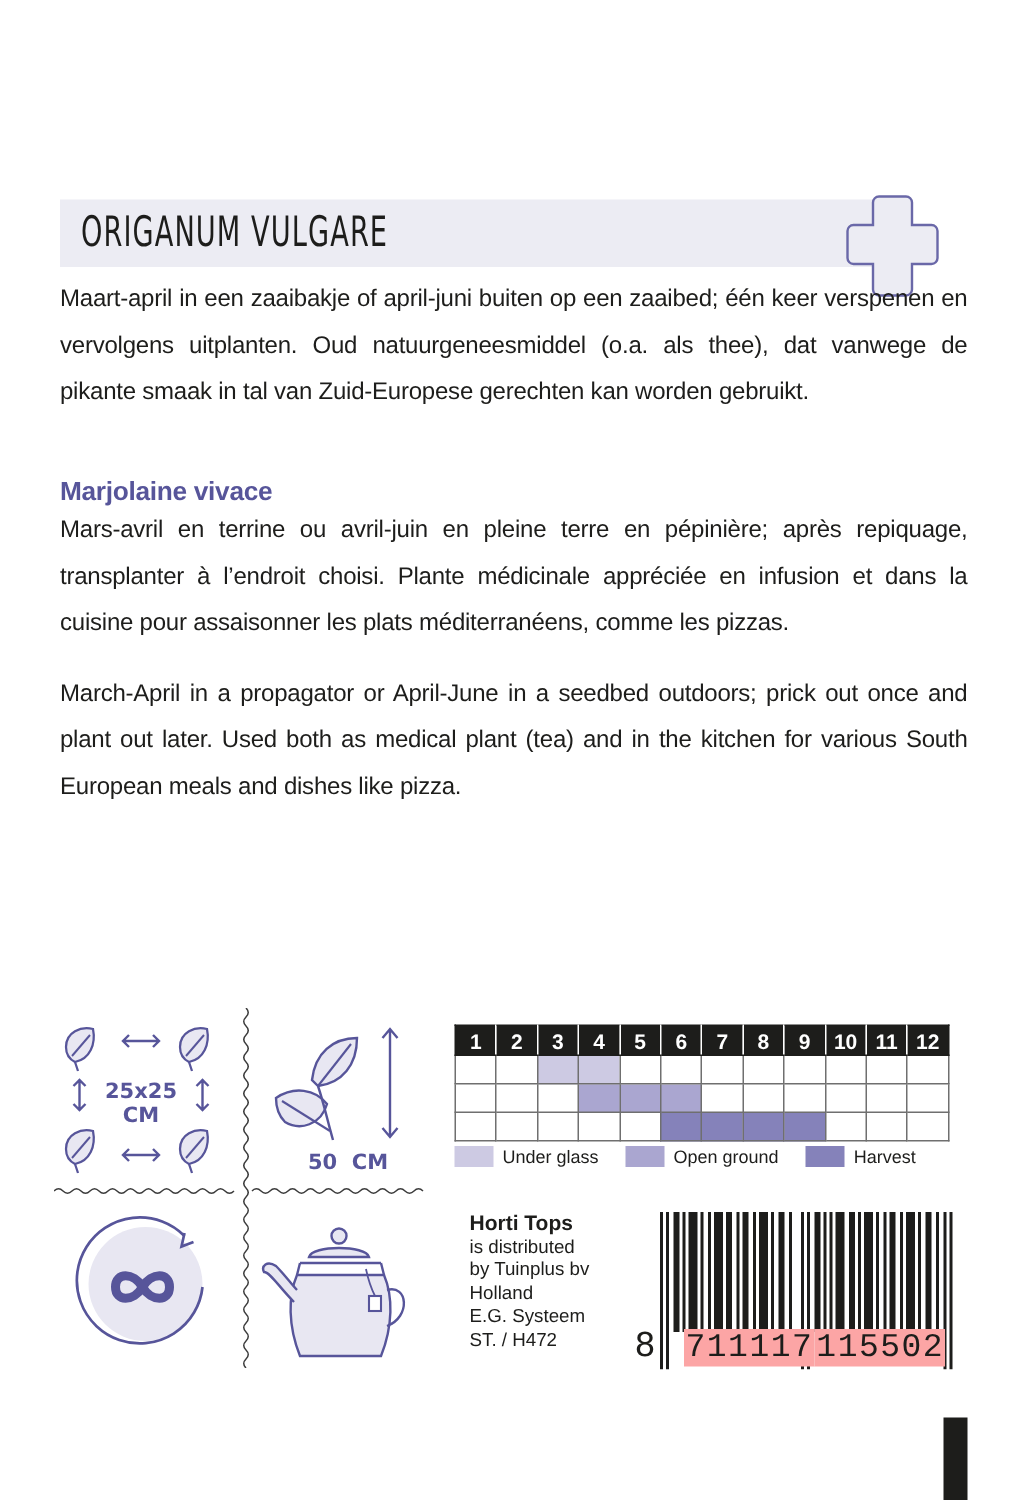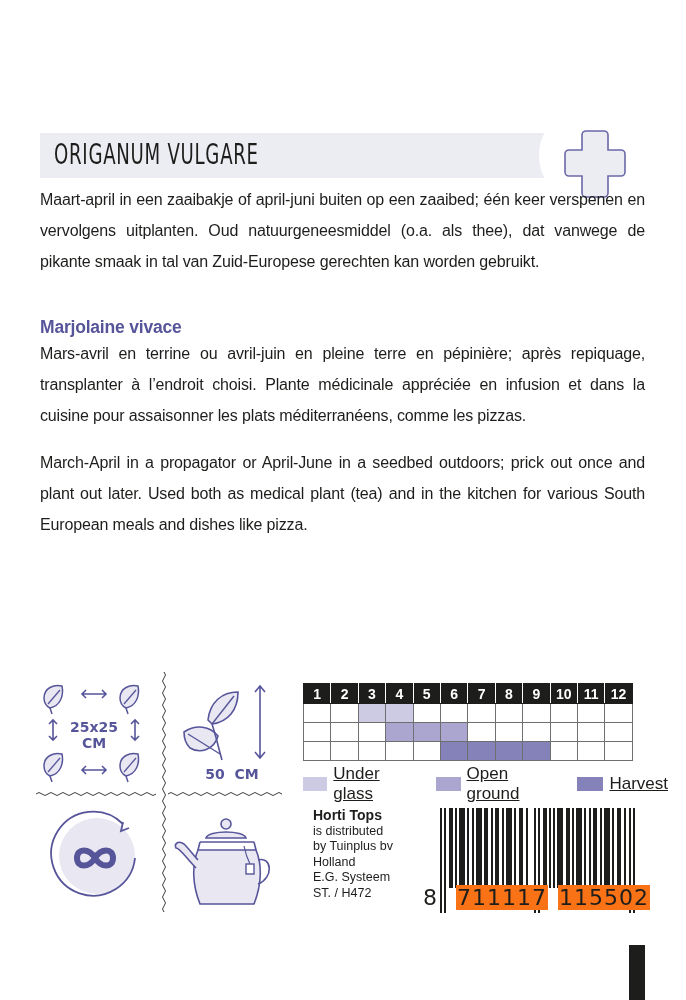--- a/index.html
+++ b/index.html
@@ -3,20 +3,21 @@
 <meta charset="utf-8">
 <style>
   html, body { margin: 0; padding: 0; }
   body {
     width: 686px; height: 1000px; background: #ffffff; position: relative; overflow: hidden;
     font-family: "Liberation Sans", "DejaVu Sans", sans-serif; color: #1d1d1b;
   }
   .title-bar {
     position: absolute; left: 40px; top: 133px; width: 515px; height: 45px;
     background: #ececf3;
+    padding-left: 47px;
   }
   .title-bar .notch {
     position: absolute; right: -14px; top: -6px; width: 30px; height: 57px;
     background: #fff; border-radius: 50% 0 0 50% / 50% 0 0 50%;
   }
   .latin-name {
     position: absolute; left: 14px; top: 5px; font-family: "DejaVu Sans Condensed", "DejaVu Sans", sans-serif;
     font-size: 28px; letter-spacing: 1px; color: #1d1d1b; font-weight: normal;
     transform: scaleX(0.72); transform-origin: left center; white-space: nowrap;
   }
@@ -43,31 +44,31 @@
     height: 20px; background: #1d1d1b; color: #fff; font-size: 14px; font-weight: bold; border-color: #fff;
     border-top-color: #1d1d1b; border-bottom-color: #1d1d1b;
   }
   .schedule th:first-child { border-left-color: #1d1d1b; }
   .schedule th:last-child { border-right-color: #1d1d1b; }
   .schedule td { height: 19px; background: #fff; }
   .schedule td.c1 { background: #cdcae3; }
   .schedule td.c2 { background: #aaa6d0; }
   .schedule td.c3 { background: #8582ba; }
 
-  .legend { position: absolute; left: 303px; top: 764px; display: flex; align-items: center; font-size: 17px; color: #1d1d1b; text-decoration: underline; }
+  .legend { position: absolute; left: 303px; top: 764px; display: flex; align-items: center; font-size: 12px; color: #1d1d1b; }
   .legend .swatch { width: 26px; height: 14px; display: inline-block; margin-right: 6px; }
   .legend .item { display: flex; align-items: center; margin-right: 18px; }
 
   .distributor { position: absolute; left: 313px; top: 808px; font-size: 12.5px; line-height: 15.6px; color: #1d1d1b; }
   .distributor .brand { font-weight: bold; font-size: 14px; }
 
   .barcode { position: absolute; left: 440px; top: 808px; width: 200px; height: 105px; }
   .barcode-digits { position: absolute; left: 423px; top: 885px; font-family: "DejaVu Sans", sans-serif; font-size: 22px; color: #1d1d1b; letter-spacing: 1px; background: transparent; }
   .barcode-digits .first { margin-right: 6px; }
-  .barcode-digits .grp { background: #f97316; padding: 0 1px; }
+  .barcode-digits .grp { background: #fca5a5; padding: 0 1px; font-family: Liberation Mono, monospace; }
 
   .black-tab { position: absolute; left: 629px; top: 945px; width: 16px; height: 55px; background: #1d1d1b; }
 </style>
 </head>
 <body>
 
 <div class="title-bar">
   <div class="notch"></div>
   <div class="latin-name">ORIGANUM VULGARE</div>
 </div>
@@ -269,16 +270,16 @@
     <rect x="160" y="0" width="2" height="80"></rect>
       <rect x="164" y="0" width="6" height="80"></rect>
     <rect x="172" y="0" width="2" height="80"></rect>
       <rect x="177" y="0" width="4" height="80"></rect>
     <rect x="184" y="0" width="2" height="80"></rect>
       <rect x="189" y="0" width="2" height="105"></rect>
     <rect x="193" y="0" width="2" height="105"></rect>
   </g>
 </svg>
 <div class="barcode-digits">
-  <span class="first">8</span><span class="grp" style="margin-left:12px;">711117</span><span class="grp" style="margin-left:10px;">115502</span>
+  <span class="first">8</span><span class="grp" style="margin-left:12px;">711117</span><span class="grp" style="">115502</span>
 </div>
 
 <div class="black-tab"></div>
 
 </body></html>

